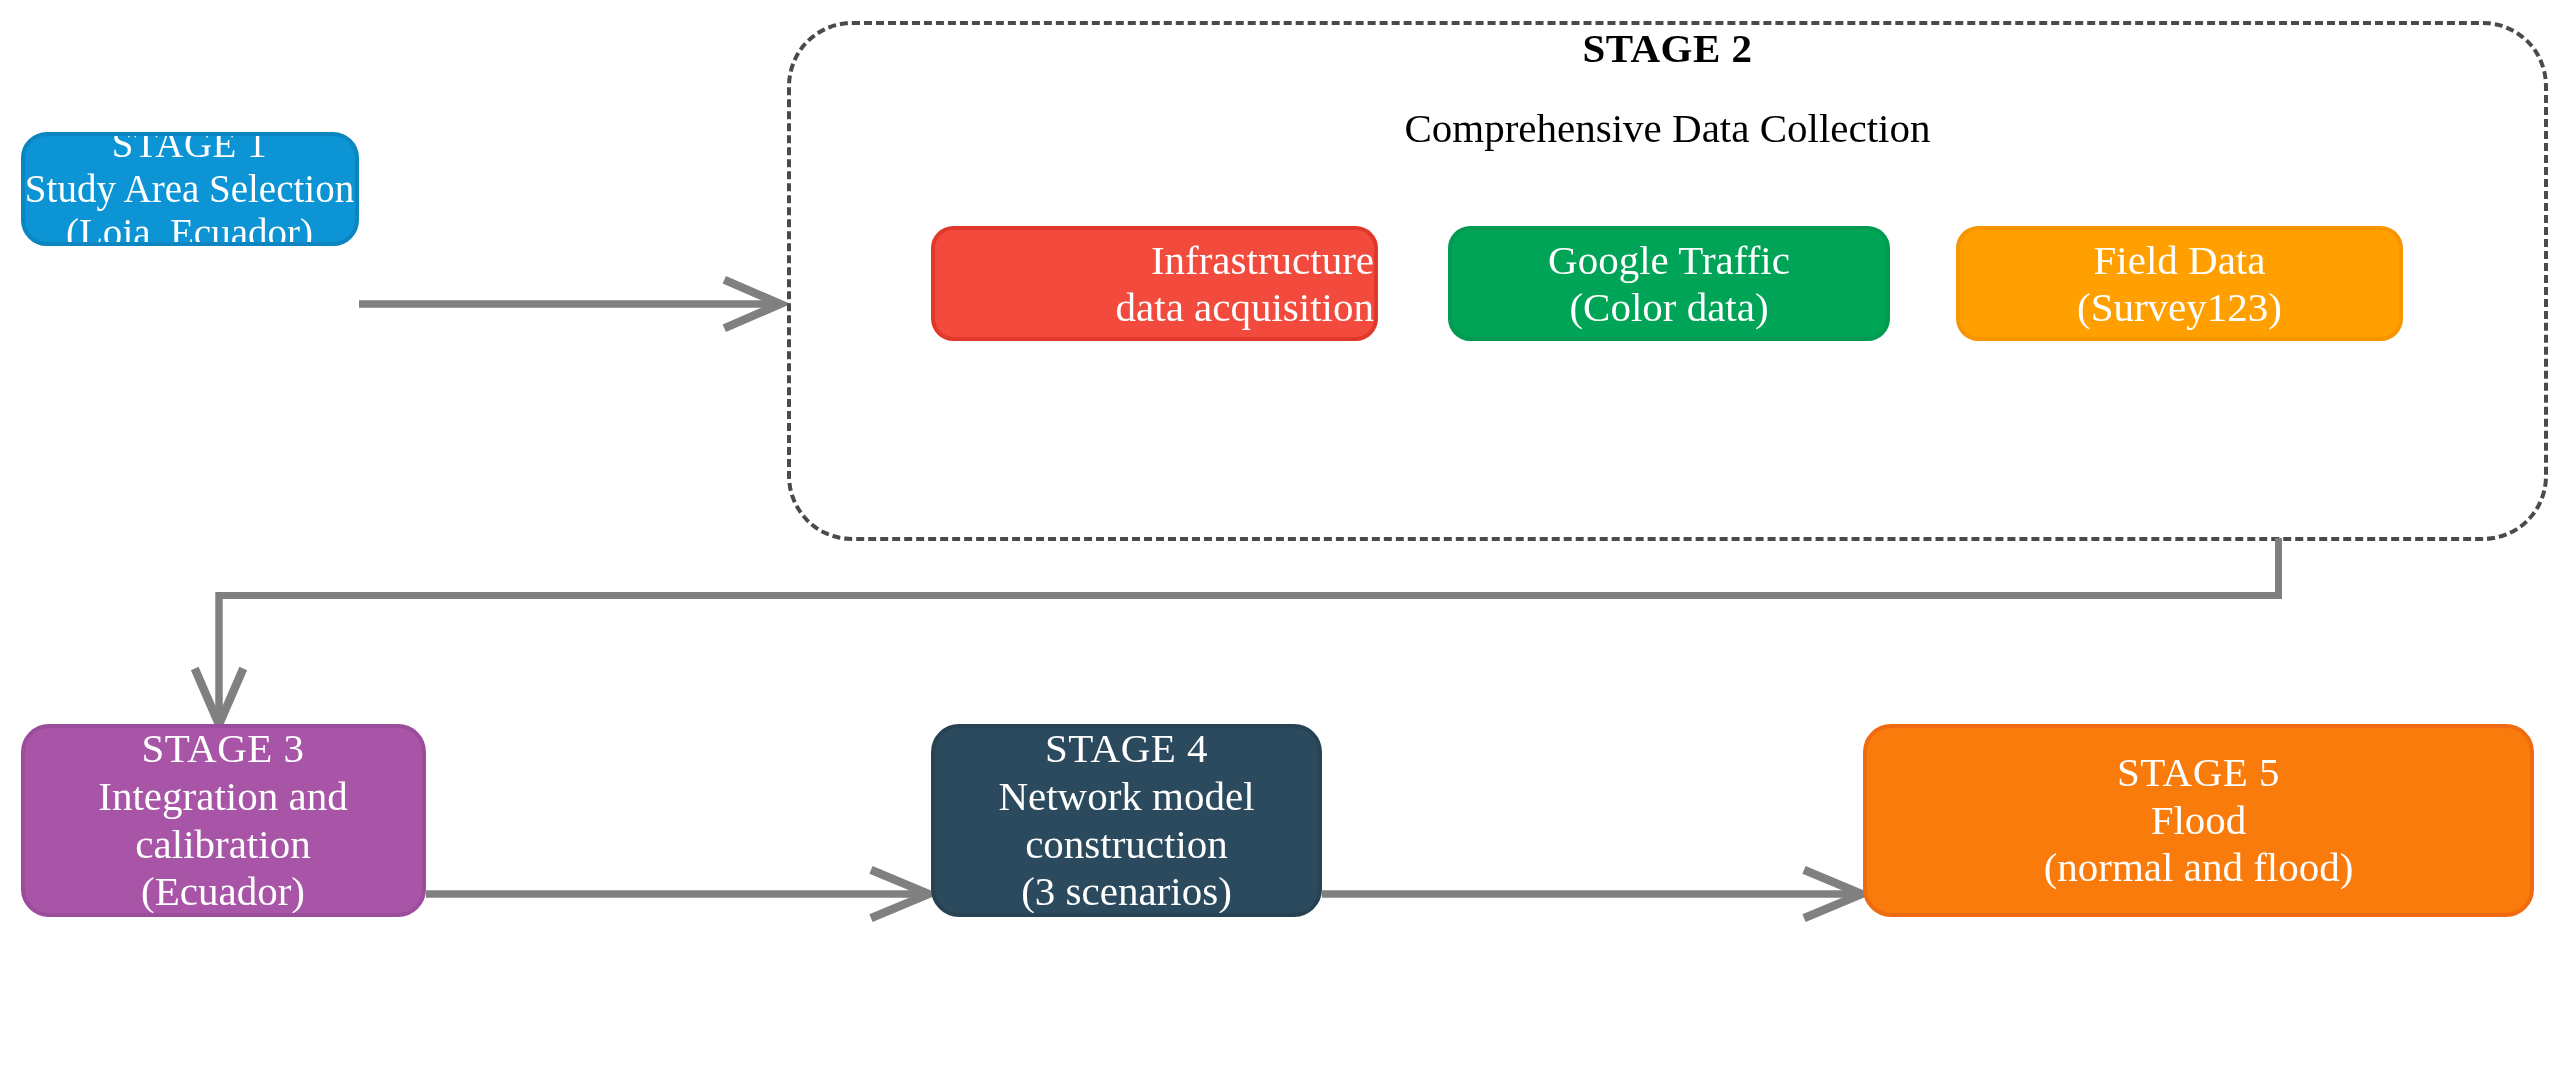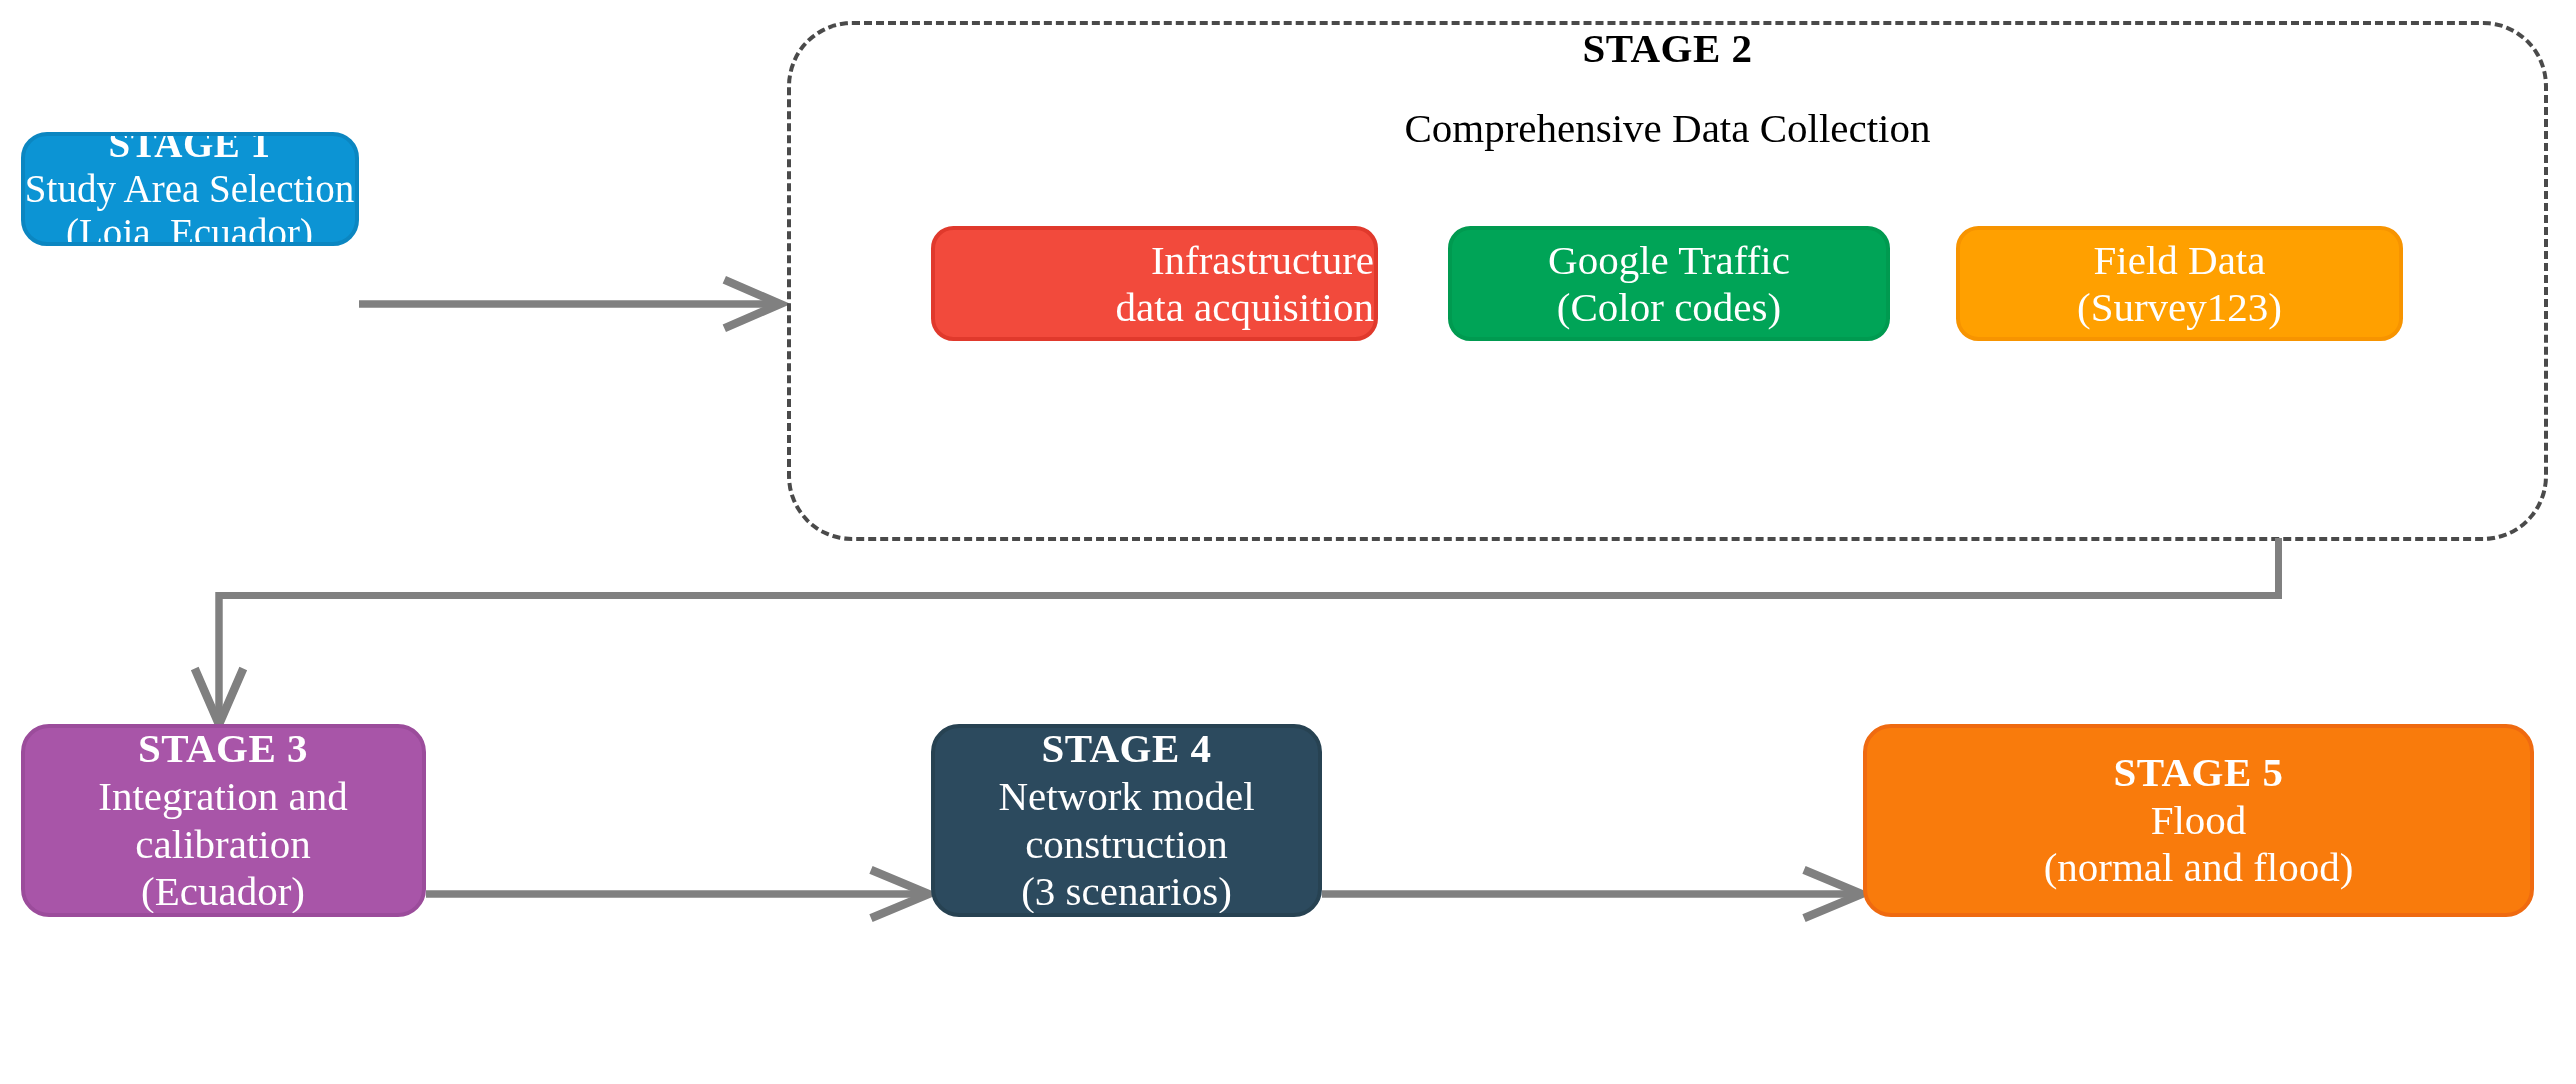--- a/index.html
+++ b/index.html
@@ -27,21 +27,21 @@
     display: flex;
     flex-direction: column;
     align-items: center;
     justify-content: center;
     text-align: center;
     color: #ffffff;
     line-height: 1.14;
     overflow: hidden;
   }
   .box .title {
-    font-weight: bold;
+    font-weight: normal;
     letter-spacing: 0.5px;
   }
   .box .line {
     font-weight: normal;
   }
 
   
   #stage1 {
     left: 20.5px;  top: 132px;  width: 338px;  height: 114px;
     background: #0c94d4;
@@ -157,21 +157,21 @@
     <span class="sub">Comprehensive Data Collection</span>
   </div>
 
   <div class="box inner" id="inner-infra">
     <span class="line">Infrastructure</span>
     <span class="line">data acquisition</span>
   </div>
 
   <div class="box inner" id="inner-traffic">
     <span class="line">Google Traffic</span>
-    <span class="line">(Color codes)</span>
+    <span class="line">(Color data)</span>
   </div>
 
   <div class="box inner" id="inner-field">
     <span class="line">Field Data</span>
     <span class="line">(Survey123)</span>
   </div>
 
   <div class="conn conn-v" style="left:2275px; top:538px; height:60px;"></div>
 
   <div class="conn conn-h" style="left:218px; top:592px; width:2064px;"></div>

